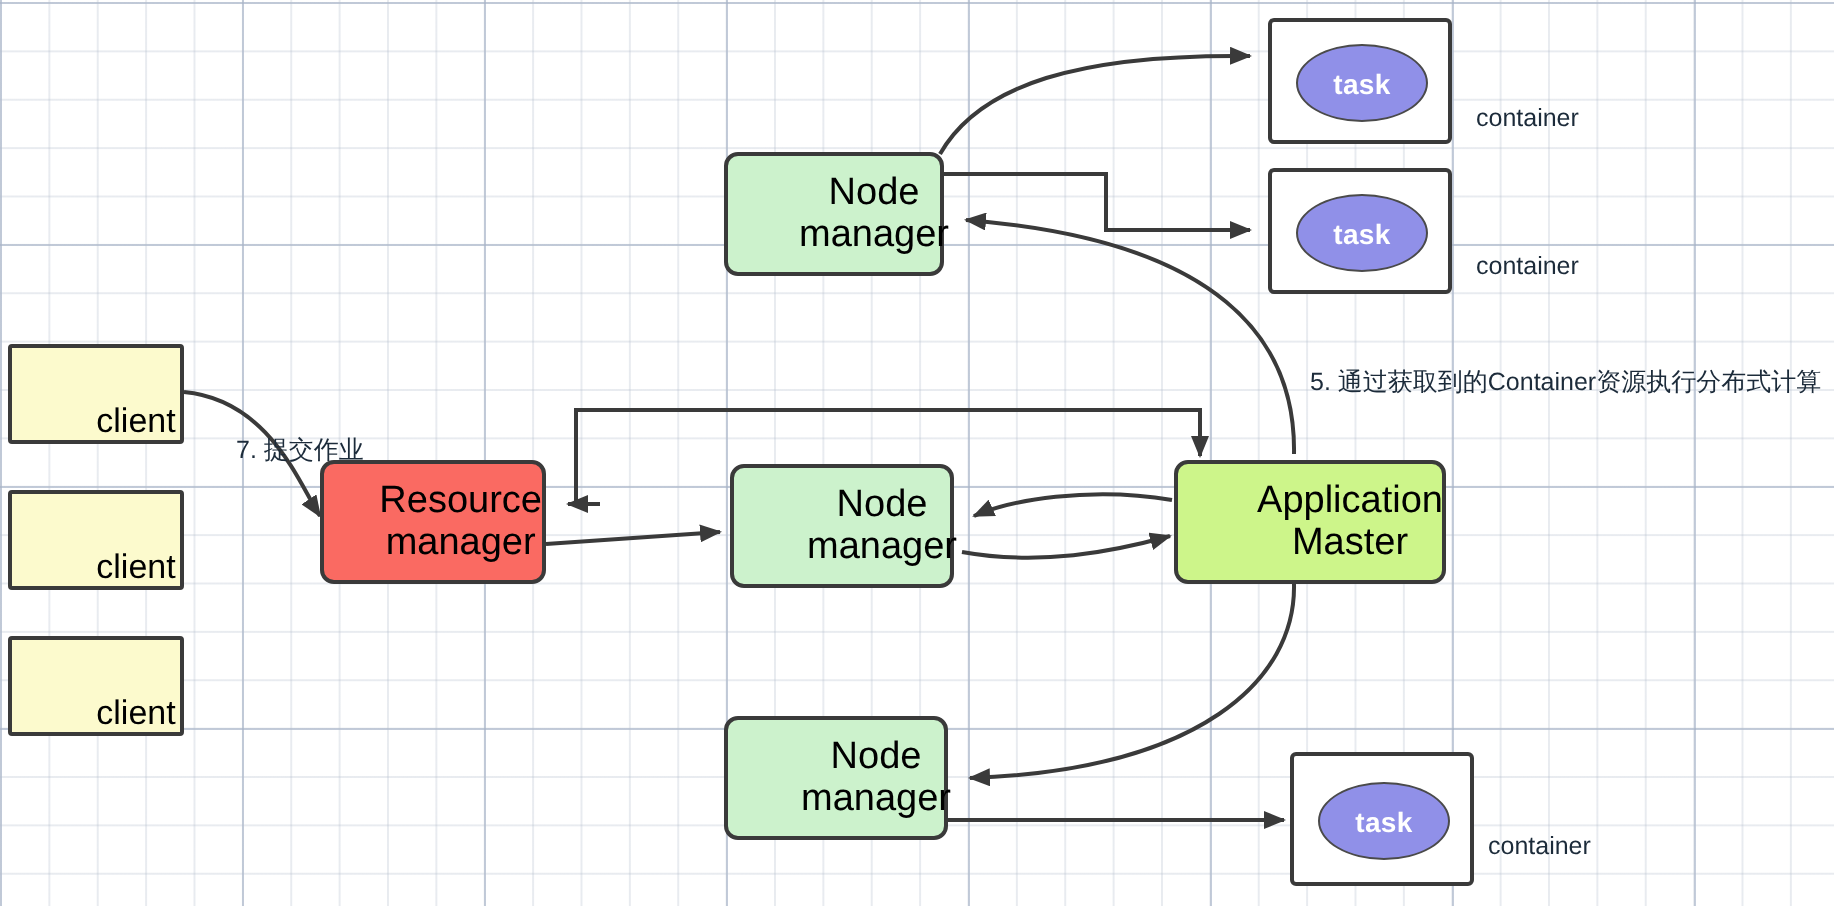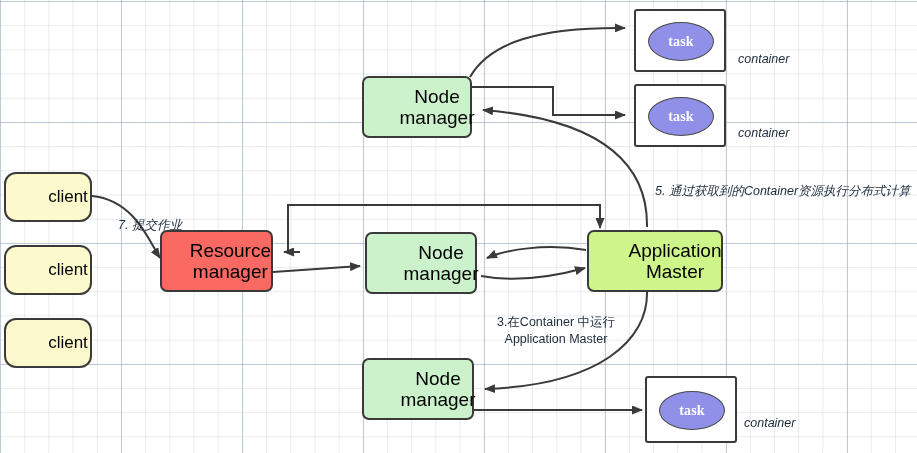--- a/index.html
+++ b/index.html
@@ -28,45 +28,44 @@
     box-sizing:border-box;
     border:2px solid #3a3a3a;
     border-radius:7px;
     display:flex;align-items:center;justify-content:center;
     text-align:center;
     color:#000;
     line-height:1.12;
     white-space:pre-line;
     padding-left:40px;
   }
-  .client{background:#fcfacd;font-size:17px;border-radius:12px;}
+  .client{background:#fcfacd;font-size:17px;border-radius:2px;align-items:flex-end;}
   .rm{background:#fa6a62;font-size:19px;justify-content:flex-end;}
   .nm{background:#ccf2cc;font-size:19px;}
   .am{background:#cdf58a;font-size:19px;}
   .container-box{background:#ffffff;border-radius:3px;border:2.5px solid #3a3a3a;}
 
   .task{
     position:absolute;
     border:1.6px solid #4a4a4a;
     background:#9090e8;
     border-radius:50%;
     display:flex;align-items:center;justify-content:center;
     color:#ffffff;font-weight:bold;font-size:14px;
     letter-spacing:.2px;
-    font-family:Liberation Serif, serif;
   }
   .lbl{
     position:absolute;
     color:#1c2b3a;
     font-size:12.5px;
     line-height:1.35;
     white-space:pre-line;
     text-align:center;
   }
-  .lbl.l{text-align:left;font-style:italic;}
+  .lbl.l{text-align:left;}
 </style>
 </head>
 <body>
 
 <div id="canvas">
 
   <svg id="wires" viewBox="0 0 917 453" xmlns="http://www.w3.org/2000/svg">
     <defs>
       <marker id="ah" markerWidth="11" markerHeight="9" refX="10" refY="4.5" orient="auto" markerUnits="userSpaceOnUse">
         <path d="M0,0 L11,4.5 L0,9 z" fill="#3a3a3a"></path>
@@ -151,23 +150,19 @@
   </div>
   <div class="lbl l" style="left:744px;top:398px;width:100px;">
     <span>container</span>
   </div>
 
   <div class="lbl l" style="left:118px;top:200px;width:110px;">
     <span>7. 提交作业</span>
   </div>
 
 
-  <div class="lbl" style="left:484px;top:297px;width:144px;">
-    <span>3.在Container 中运行
-Application Master</span>
-  </div>
 
 
   <div class="lbl l" style="left:655px;top:166px;width:265px;">
     <span>5. 通过获取到的Container资源执行分布式计算</span>
   </div>
 
 </div>
 
 </body></html>

